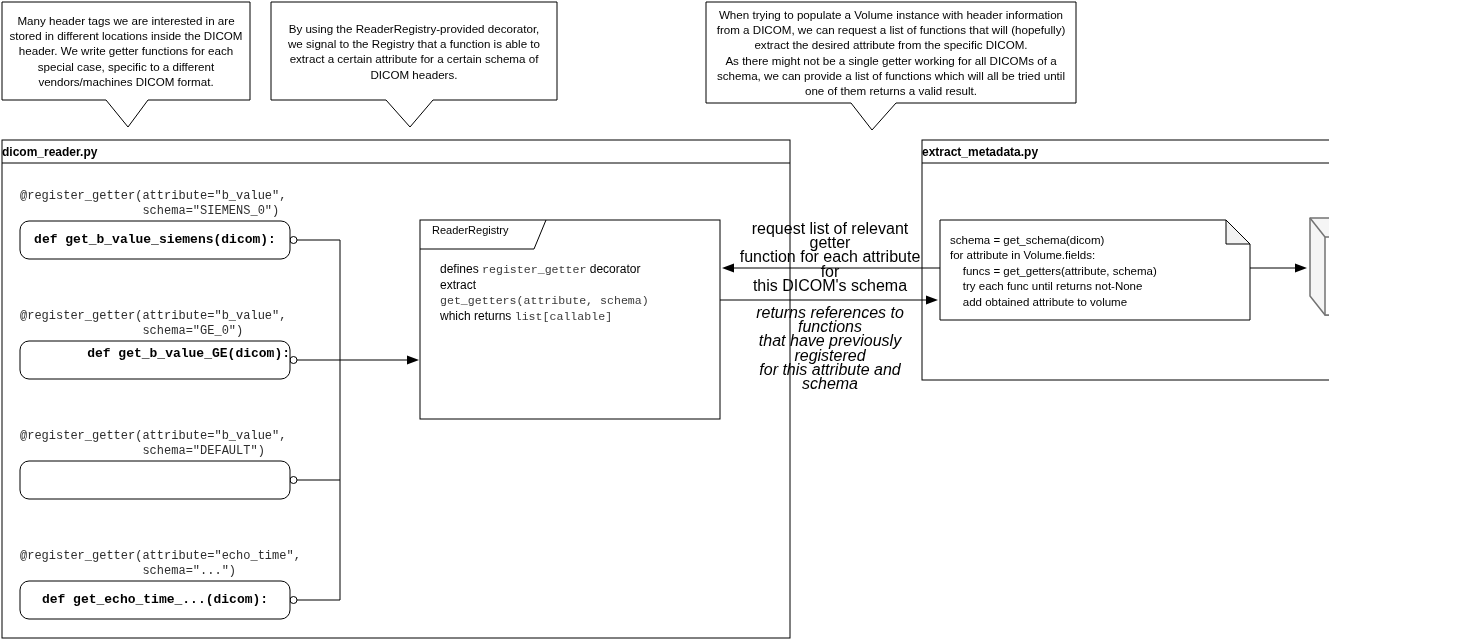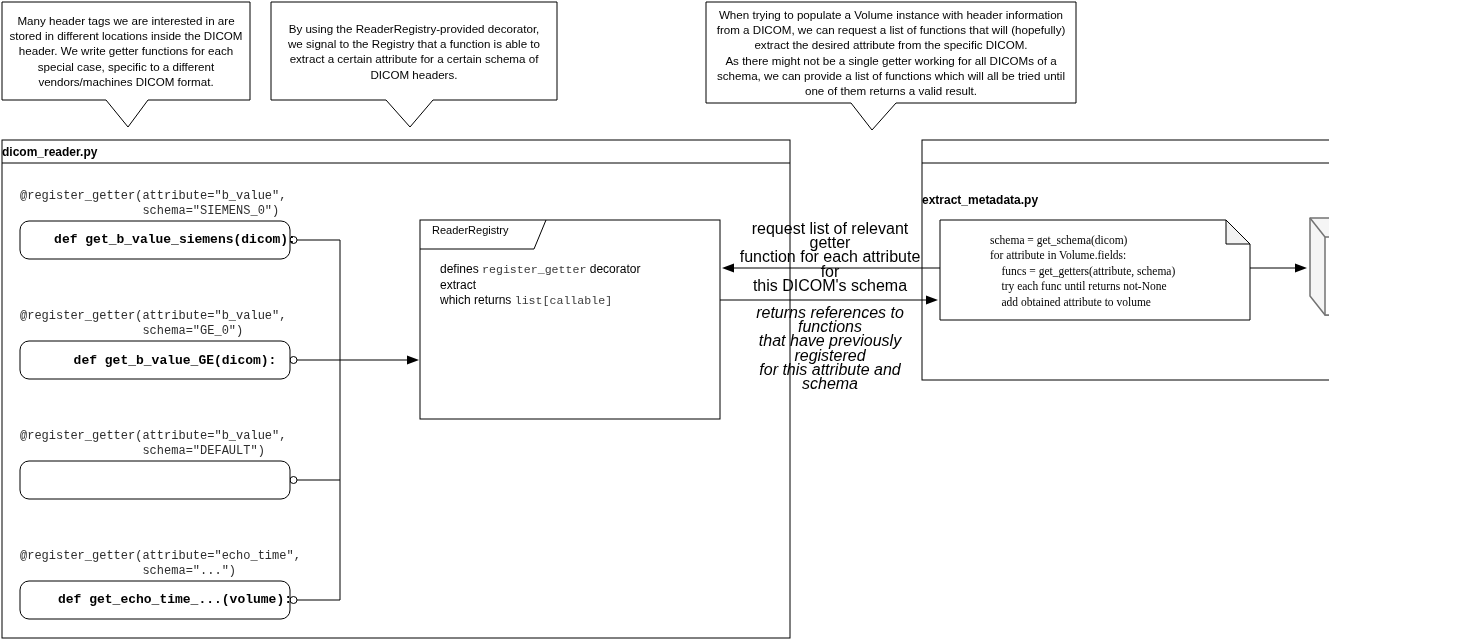--- a/index.html
+++ b/index.html
@@ -13,44 +13,44 @@
 
   
   .callout-text{font-size:11.6px;line-height:15.2px;}
   .c1{left:4px;top:13px;width:244px;}
   .c2{left:274px;top:21px;width:280px;}
   .c3{left:709px;top:7px;width:364px;}
 
   
   .module-title{font-size:12px;font-weight:bold;line-height:22px;}
   .t1{left:2px;top:141px;width:788px;}
-  .t2{left:922px;top:141px;width:513px;margin-top:48px;}
+  .t2{left:922px;top:141px;width:513px;}
 
   
   .decorator{left:20px;font-family:"Liberation Mono","DejaVu Sans Mono",monospace;
              font-size:12px;line-height:15px;color:#2d2d2d;}
   .d1{top:189px;}.d2{top:309px;}.d3{top:429px;}.d4{top:549px;}
   .signature{left:20px;width:270px;height:38px;line-height:38px;text-align:center;
              font-family:"Liberation Mono","DejaVu Sans Mono",monospace;
-             font-size:13px;font-weight:bold;padding-left:20px;}
-  .s1{top:221px;}.s2{top:342px;}.s3{top:461px;}.s4{top:581px;}
+             font-size:13px;font-weight:bold;}
+  .s1{top:221px;}.s2{top:335px;text-align:right;}.s3{top:461px;}.s4{top:581px;}
 
   
   .registry-title{left:432px;top:221px;width:104px;font-size:11px;line-height:18px;}
   .registry-body{left:440px;top:262px;width:268px;font-size:12px;line-height:15.6px;}
   .registry-body .code{font-family:"Liberation Mono","DejaVu Sans Mono",monospace;
                        font-size:11.6px;color:#3a3a3a;}
 
   
   .flow-label{width:184px;font-size:16px;line-height:14.2px;}
   .req{left:738px;top:222px;}
   .ret{left:738px;top:306px;font-style:italic;}
 
   
-  .code-note{left:990px;top:233px;font-family:Liberation Serif, serif;
+  .code-note{left:950px;top:233px;font-family:Liberation Sans, sans-serif;
              font-size:11.5px;line-height:15.4px;}
 
   
   .volume-label{left:1326px;top:255px;width:84px;font-size:12px;line-height:15px;}
 </style>
 </head>
 <body>
 
 <div class="stage">
 
@@ -152,26 +152,27 @@
 
   <div class="txt decorator pre d2">@register_getter(attribute="b_value",
                  schema="GE_0")</div>
   <div class="txt signature s2">def get_b_value_GE(dicom):</div>
 
   <div class="txt decorator pre d3">@register_getter(attribute="b_value",
                  schema="DEFAULT")</div>
 
   <div class="txt decorator pre d4">@register_getter(attribute="echo_time",
                  schema="...")</div>
-  <div class="txt signature s4">def get_echo_time_...(volume):</div>
+  <div class="txt signature s4">def get_echo_time_...(dicom):</div>
 
   <div class="txt registry-title">ReaderRegistry</div>
   <div class="txt registry-body">
     <div><span>defines </span><span class="code">register_getter</span><span> decorator</span></div>
     <div><span>extract</span></div>
+    <div><span class="code">get_getters(attribute, schema)</span></div>
     <div><span>which returns </span><span class="code">list[callable]</span></div>
   </div>
 
   <div class="txt flow-label preline center req">request list of relevant getter
 function for each attribute for
 this DICOM's schema</div>
   <div class="txt flow-label preline center ret">returns references to functions
 that have previously registered
 for this attribute and schema</div>
 

